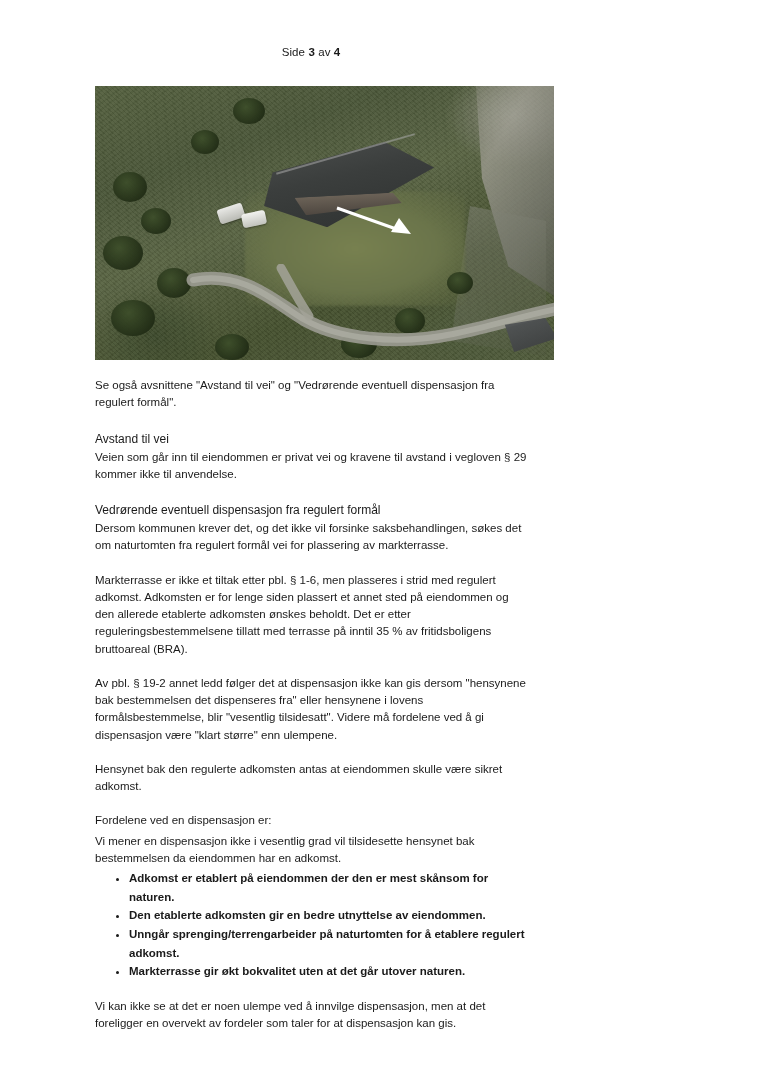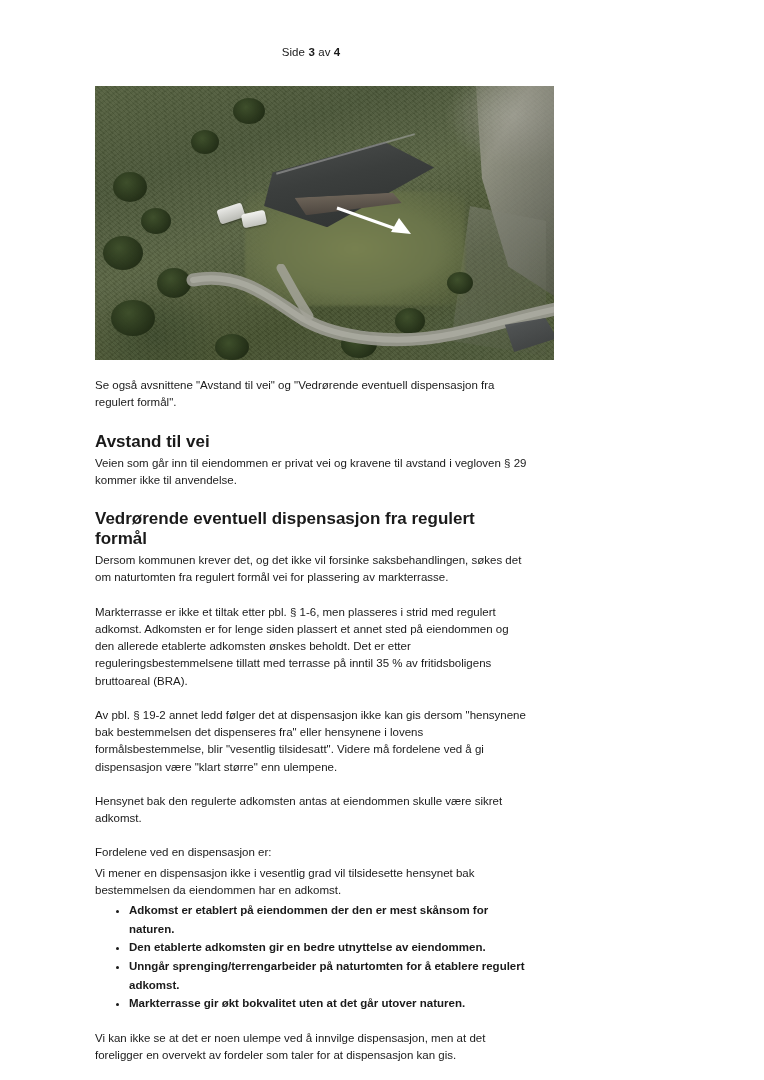--- a/index.html
+++ b/index.html
@@ -192,22 +192,22 @@
     font-size: 11.5px;
     line-height: 1.5;
     margin: 17px 0 0 0;
     color: #1a1a1a;
     max-width: 480px;
   }
   p.tight {
     margin-top: 3px;
   }
   .h-sub {
-    font-size: 17px;
-    font-weight: bold;
+    font-size: 12px;
+    font-weight: normal;
     margin: 20px 0 0 0;
     color: #1a1a1a;
   }
   ul.bullets {
     margin: 2px 0 0 0;
     padding-left: 34px;
     max-width: 470px;
     font-weight: bold;
   }
   ul.bullets li {

